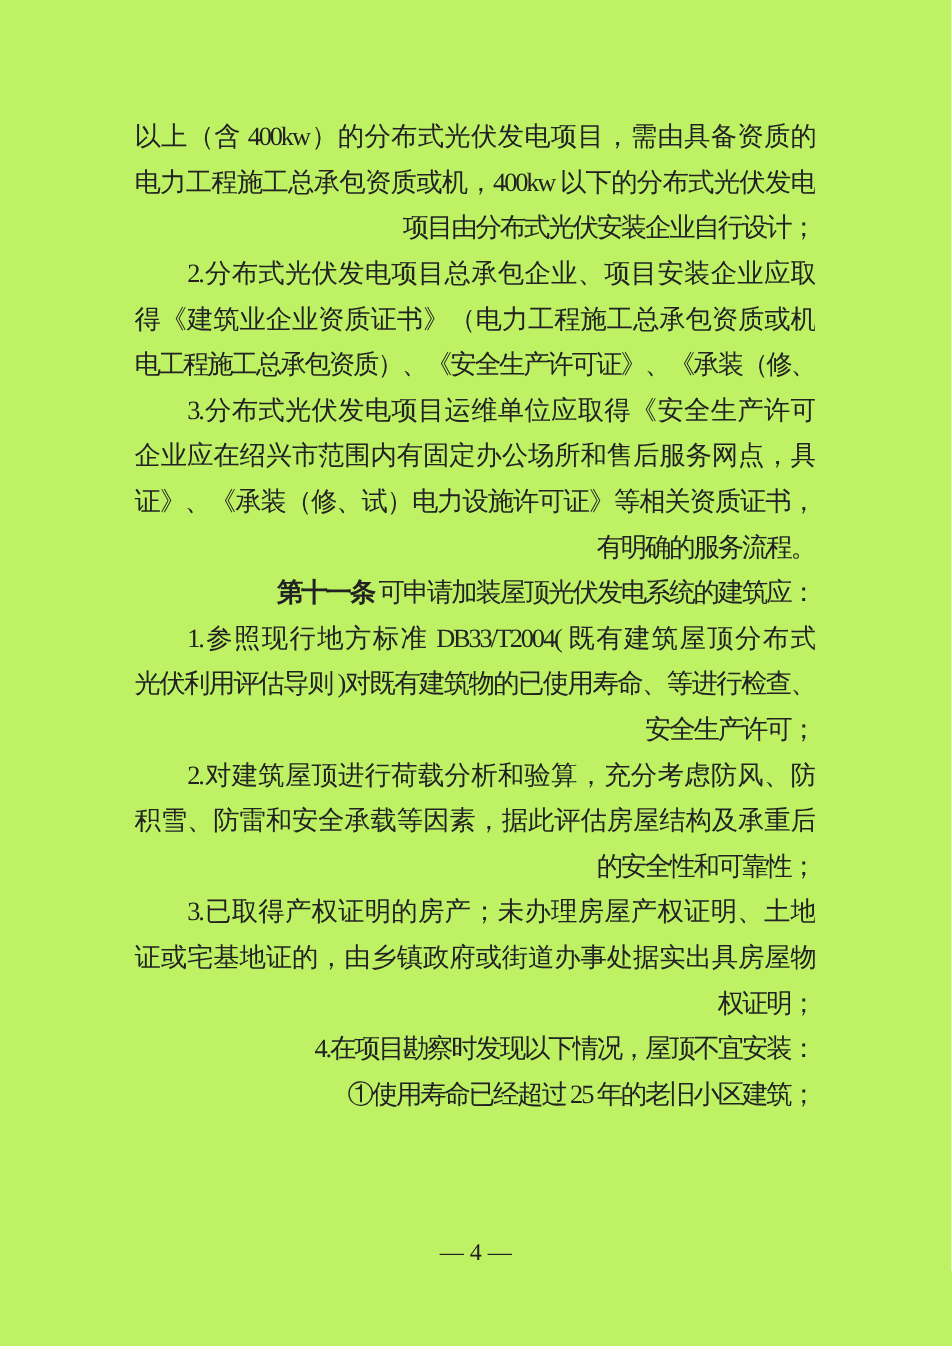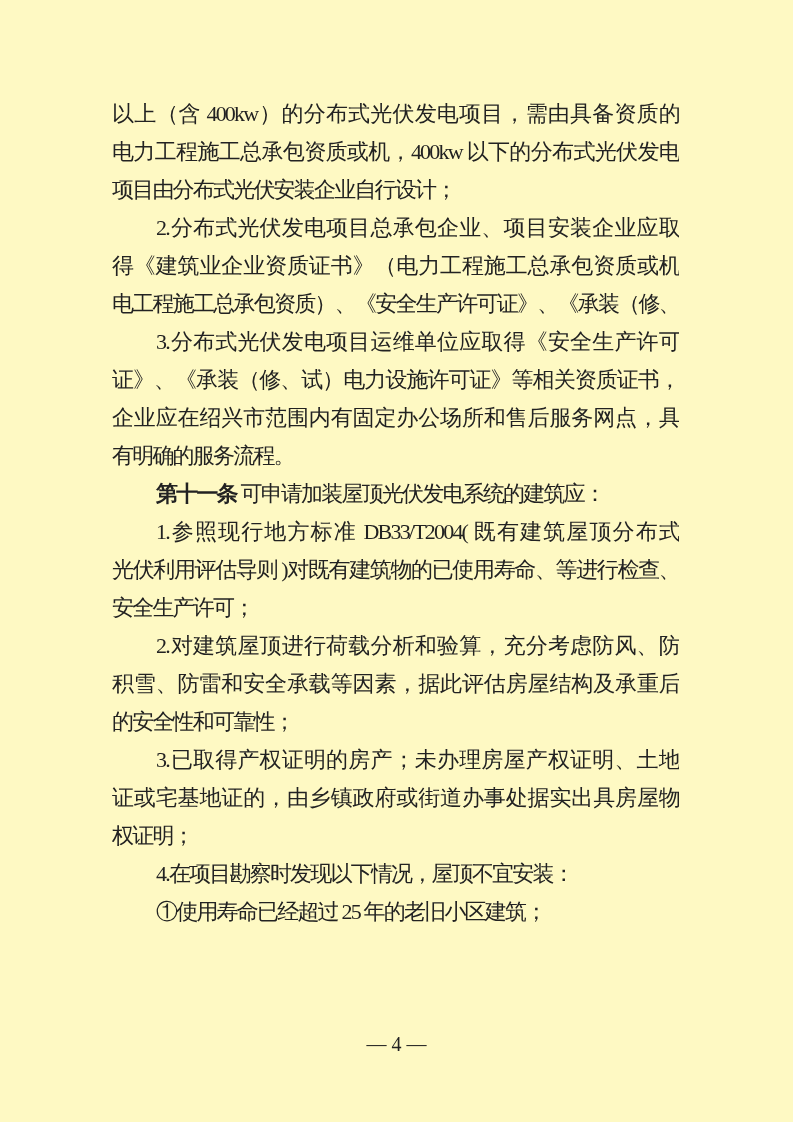--- a/index.html
+++ b/index.html
@@ -4,38 +4,38 @@
 <style>
   html, body {
     margin: 0;
     padding: 0;
     background: #ffffff;
   }
   .page {
     position: relative;
     width: 793px;
     height: 1122px;
-    background: #fef9c3;
+    background: #bef264;
     overflow: hidden;
     font-family: "Liberation Serif", "DejaVu Serif", serif;
     color: #222222;
   }
   .content {
     position: absolute;
     left: 112px;
     top: 95px;
     width: 567px;
   }
   .ln {
     font-size: 22px;
     line-height: 38px;
     height: 38px;
     letter-spacing: -1.8px;
     overflow: hidden;
-    text-align: left;
+    text-align: right;
     white-space: pre-line;
   }
   
   .flush {
     text-align: justify;
     text-align-last: justify;
   }
   
   .ind {
     text-indent: 2em;
@@ -60,22 +60,22 @@
 
 <div class="page">
   <div class="content">
     <div class="ln flush">以上（含 400kw）的分布式光伏发电项目，需由具备资质的</div>
     <div class="ln flush">电力工程施工总承包资质或机，400kw 以下的分布式光伏发电</div>
     <div class="ln">项目由分布式光伏安装企业自行设计；</div>
     <div class="ln flush ind">2.分布式光伏发电项目总承包企业、项目安装企业应取</div>
     <div class="ln flush">得《建筑业企业资质证书》（电力工程施工总承包资质或机</div>
     <div class="ln flush">电工程施工总承包资质）、《安全生产许可证》、《承装（修、</div>
     <div class="ln flush ind">3.分布式光伏发电项目运维单位应取得《安全生产许可</div>
+    <div class="ln flush">企业应在绍兴市范围内有固定办公场所和售后服务网点，具</div>
     <div class="ln flush">证》、《承装（修、试）电力设施许可证》等相关资质证书，</div>
-    <div class="ln flush">企业应在绍兴市范围内有固定办公场所和售后服务网点，具</div>
     <div class="ln">有明确的服务流程。</div>
     <div class="ln ind"><span class="lead">第十一条</span><span> 可申请加装屋顶光伏发电系统的建筑应：</span></div>
     <div class="ln flush ind">1.参照现行地方标准 DB33/T2004( 既有建筑屋顶分布式</div>
     <div class="ln flush">光伏利用评估导则 )对既有建筑物的已使用寿命、等进行检查、</div>
     <div class="ln">安全生产许可；</div>
     <div class="ln flush ind">2.对建筑屋顶进行荷载分析和验算，充分考虑防风、防</div>
     <div class="ln flush">积雪、防雷和安全承载等因素，据此评估房屋结构及承重后</div>
     <div class="ln">的安全性和可靠性；</div>
     <div class="ln flush ind">3.已取得产权证明的房产；未办理房屋产权证明、土地</div>
     <div class="ln flush">证或宅基地证的，由乡镇政府或街道办事处据实出具房屋物</div>

